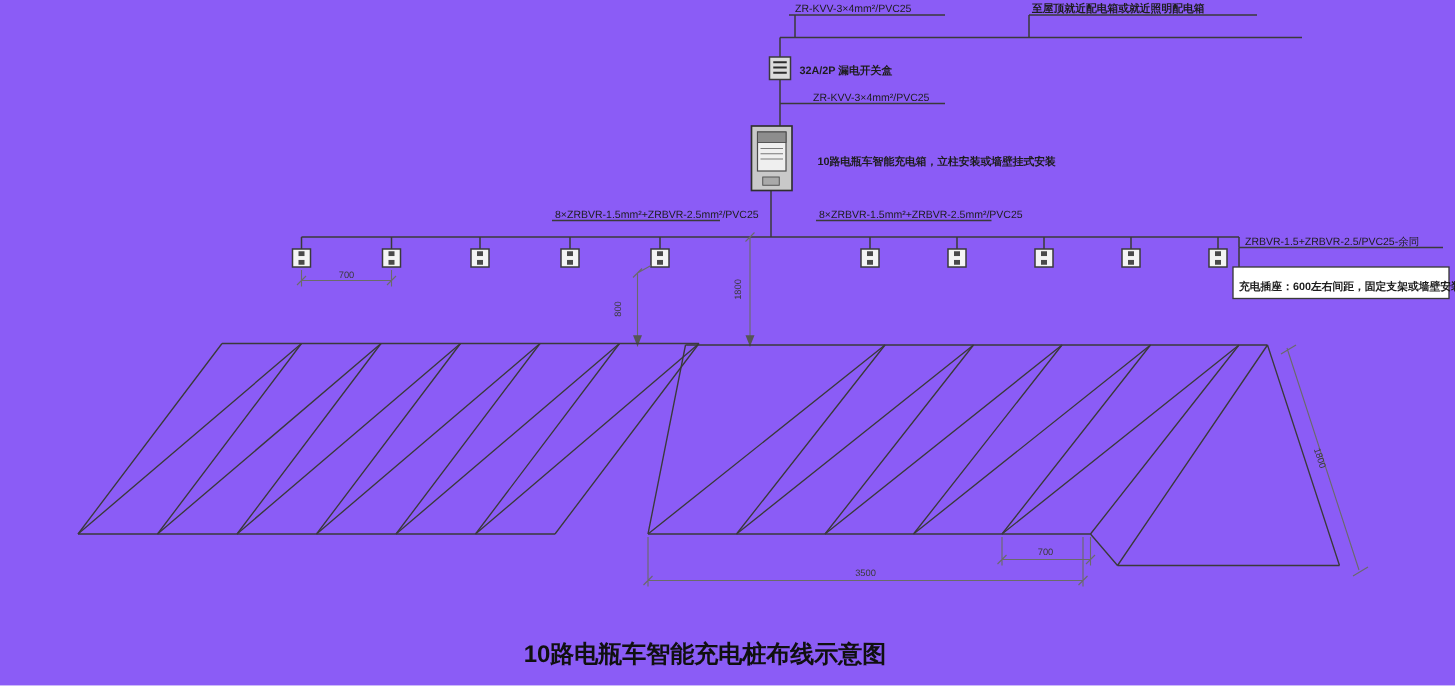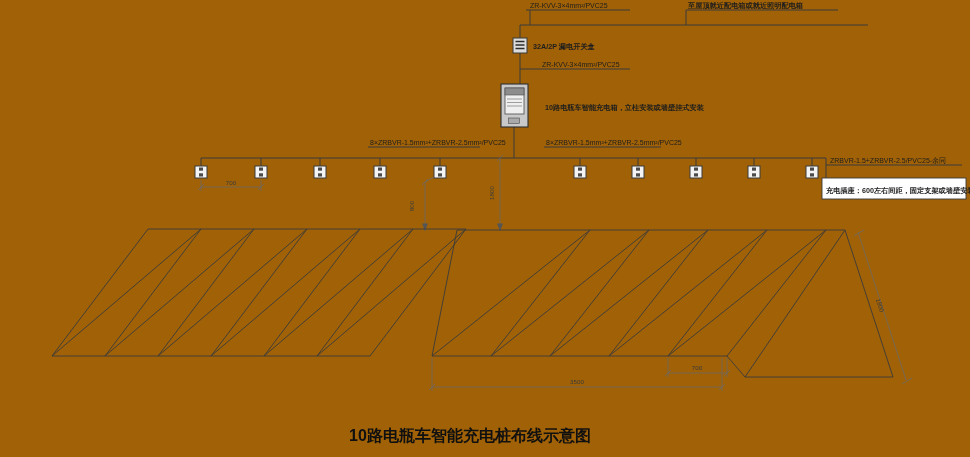--- a/index.html
+++ b/index.html
@@ -1,17 +1,17 @@
 <!DOCTYPE html>
 <html><head>
 <meta charset="utf-8">
 <style>
   html,body{margin:0;padding:0;background:#ffffff;}
   .canvas{
-    width:970px;height:457px;background:#a16207;position:relative;overflow:hidden;
+    width:970px;height:457px;background:#8b5cf6;position:relative;overflow:hidden;
     font-family:"Liberation Sans","DejaVu Sans",sans-serif;
   }
   svg{display:block;}
   svg text{
     font-family:"Liberation Sans","DejaVu Sans",sans-serif;
     fill:#1d1d1d;
   }
   .lbl{font-size:7px;}
   .lbl-cn{font-size:7.2px;font-weight:600;}
   .dim{font-size:6.2px;fill:#3a3a3a;}

